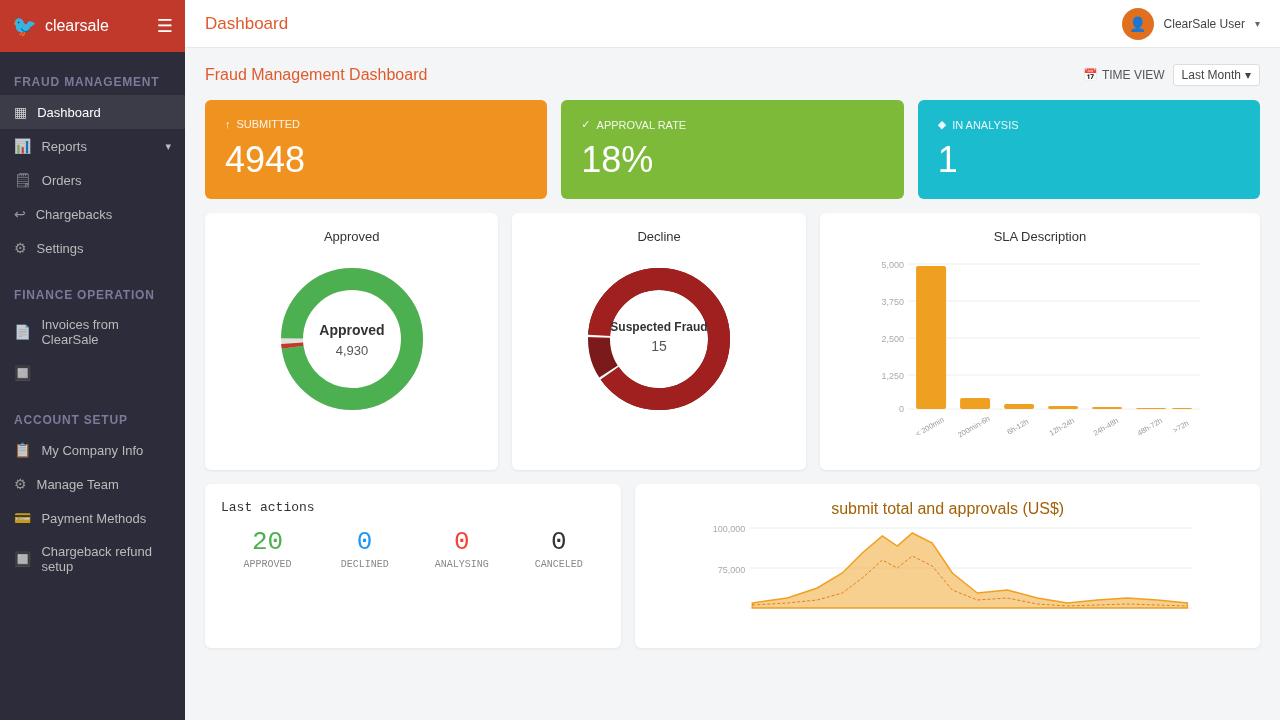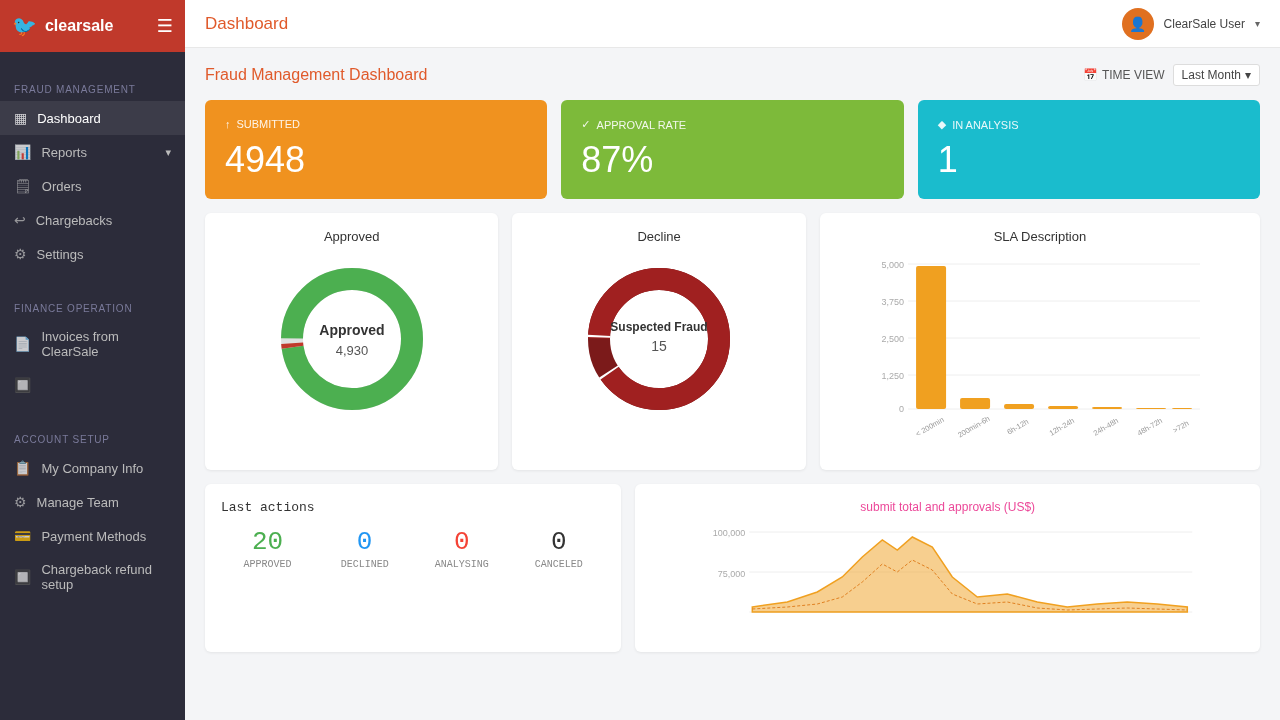--- a/index.html
+++ b/index.html
@@ -18,29 +18,30 @@
     }
     #sidebar-header {
       background: #c0392b;
       padding: 14px 12px;
       display: flex;
       align-items: center;
       justify-content: space-between;
     }
     .logo-area { display: flex; align-items: center; gap: 8px; }
     .logo-bird { color: #fff; font-size: 20px; }
-    .logo-text { color: #fff; font-size: 16px; font-weight: bold; }
+    .logo-text { color: #fff; font-size: 16px; font-weight: normal; }
     .hamburger { color: #fff; font-size: 18px; cursor: pointer; }
 
     .sidebar-section-label {
-      font-size: 10px;
+      font-size: 12px;
       color: #7a7a9a;
       text-transform: uppercase;
       letter-spacing: 0.8px;
-      padding: 32px 14px 6px;
+      padding: 23px 14px 6px;
+      font-weight: bold;
     }
     .sidebar-item {
       display: flex;
       align-items: center;
       gap: 10px;
       padding: 9px 14px;
       color: #bbb;
       font-size: 13px;
       cursor: pointer;
       transition: background 0.15s;
@@ -188,21 +189,21 @@
     .metric-value.black { color: #333; }
     .metric-label { font-size: 10px; color: #888; text-transform: uppercase; margin-top: 2px; }
 
     .area-chart-card {
       background: #fff;
       border-radius: 6px;
       padding: 16px;
       box-shadow: 0 1px 3px rgba(0,0,0,0.07);
       min-height: 130px;
     }
-    .area-chart-title { font-size: 12px; color: #ec4899; margin-bottom: 8px; text-align: center; }
+    .area-chart-title { font-size: 16px; color: #a16207; text-align: center; }
 
     
     ::-webkit-scrollbar { width: 6px; }
     ::-webkit-scrollbar-track { background: #f1f1f1; }
     ::-webkit-scrollbar-thumb { background: #ccc; border-radius: 3px; }
   </style>
 </head>
 <body>
 
 <div id="sidebar">
@@ -299,21 +300,21 @@
           <span>↑</span>
           <span>SUBMITTED</span>
         </div>
         <div class="kpi-card-value">4948</div>
       </div>
       <div class="kpi-card green">
         <div class="kpi-card-label">
           <span>✓</span>
           <span>APPROVAL RATE</span>
         </div>
-        <div class="kpi-card-value">87%</div>
+        <div class="kpi-card-value">18%</div>
       </div>
       <div class="kpi-card teal">
         <div class="kpi-card-label">
           <span>◆</span>
           <span>IN ANALYSIS</span>
         </div>
         <div class="kpi-card-value">1</div>
       </div>
     </div>
 

